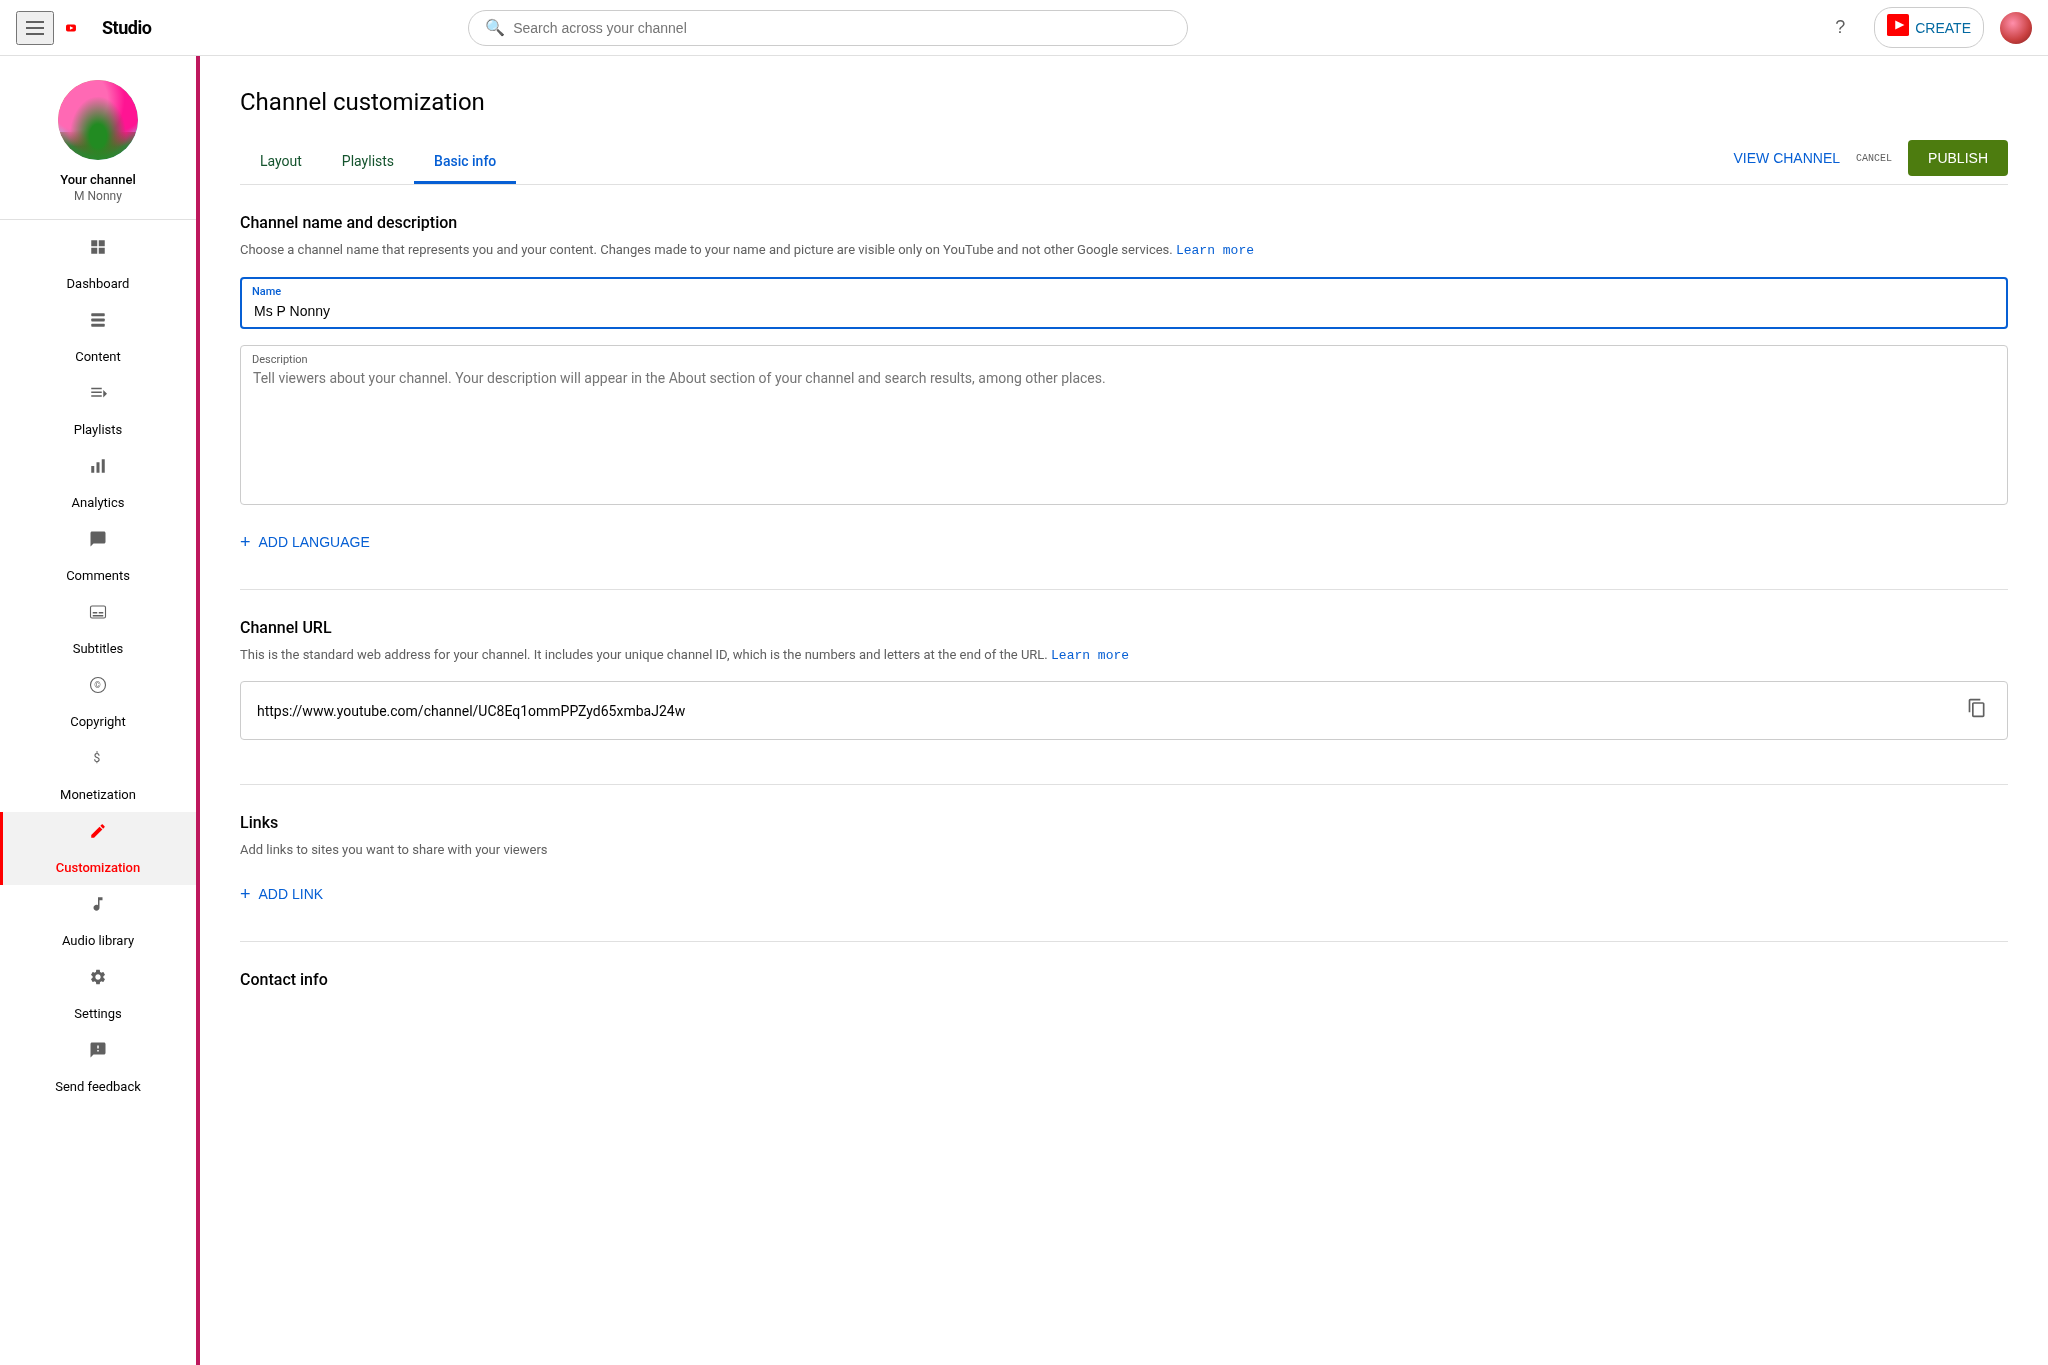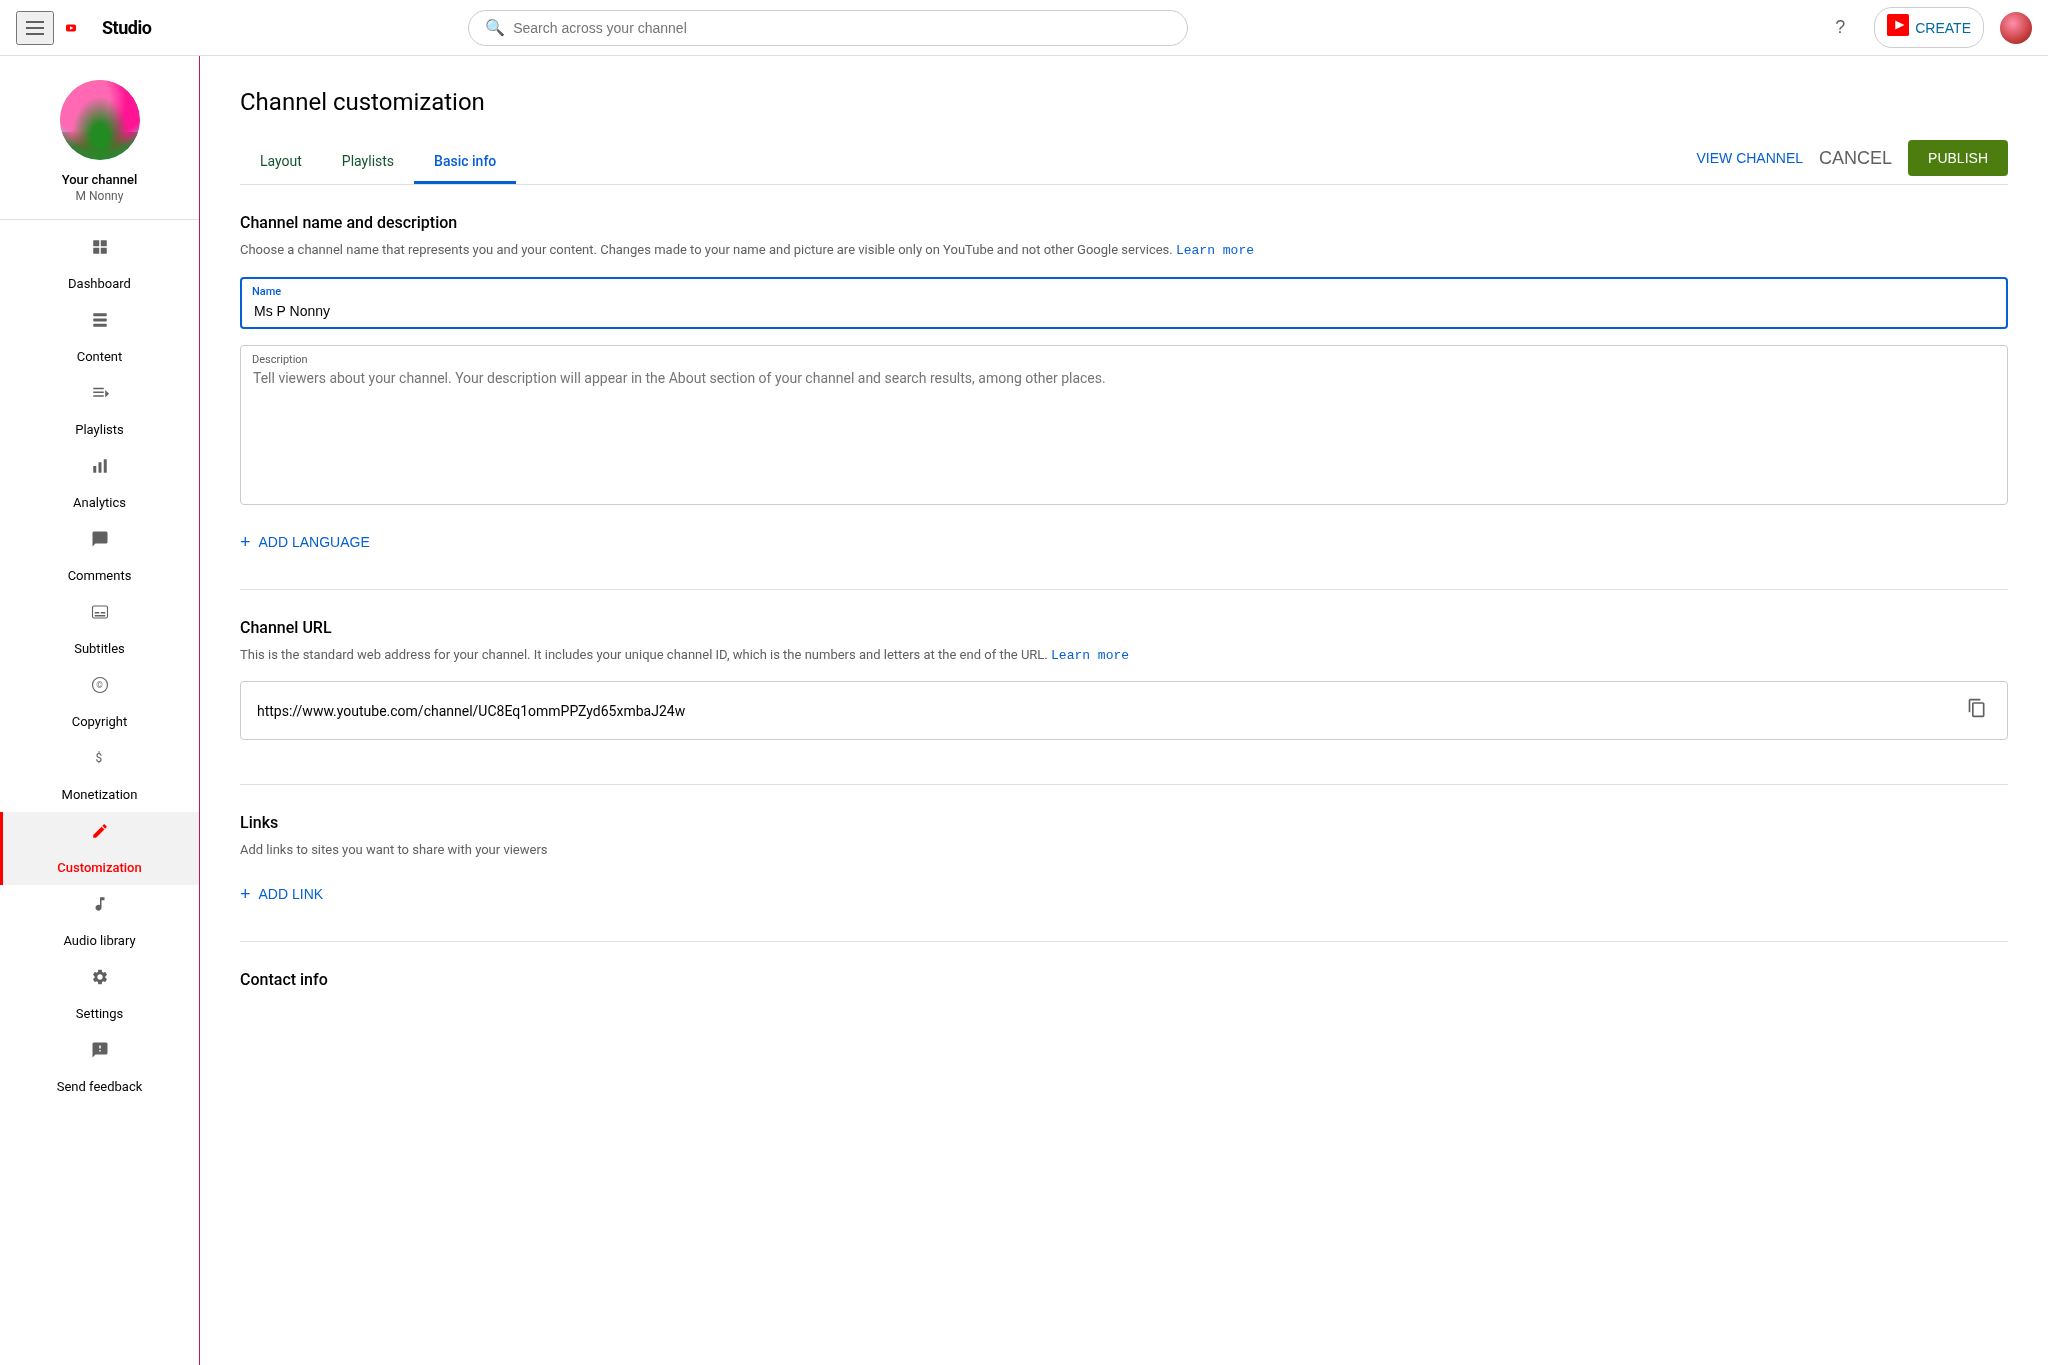--- a/index.html
+++ b/index.html
@@ -67,21 +67,21 @@
     
     .app-body {
       display: flex;
       margin-top: 56px;
     }
 
     
     .sidebar {
       width: 200px;
       min-height: calc(100vh - 56px);
-      border-right: 1px solid #be185d;
+      border-right: 4px solid #be185d;
       position: fixed;
       top: 56px;
       left: 0;
       bottom: 0;
       overflow-y: auto;
       background: #fff;
     }
     .channel-info {
       display: flex; flex-direction: column; align-items: center;
       padding: 24px 16px 16px;
@@ -153,21 +153,21 @@
     .tab.active {
       color: #065fd4;
       border-bottom: 3px solid #065fd4;
       font-weight: 500;
     }
     .tabs-actions { display: flex; align-items: center; gap: 16px; padding-bottom: 8px; }
     .view-channel-btn {
       background: transparent; border: none; color: #065fd4; font-size: 14px; font-weight: 500; cursor: pointer; text-transform: uppercase;
     }
     .cancel-btn {
-      background: transparent; border: none; color: #606060; font-size: 18px; font-weight: 500; cursor: pointer; text-transform: uppercase;
+      background: transparent; border: none; color: #606060; font-size: 10px; font-weight: 500; cursor: pointer; text-transform: uppercase; font-family: Liberation Mono, monospace;
     }
     .publish-btn {
       background: #4d7c0f; color: #fff; border: none; border-radius: 4px;
       padding: 10px 20px; font-size: 14px; font-weight: 500; cursor: pointer; text-transform: uppercase;
     }
 
     
     .section { padding: 28px 0; border-bottom: 1px solid #e0e0e0; }
     .section:last-child { border-bottom: none; }
     .section-title { font-size: 16px; font-weight: 500; margin-bottom: 8px; color: #030303; }

